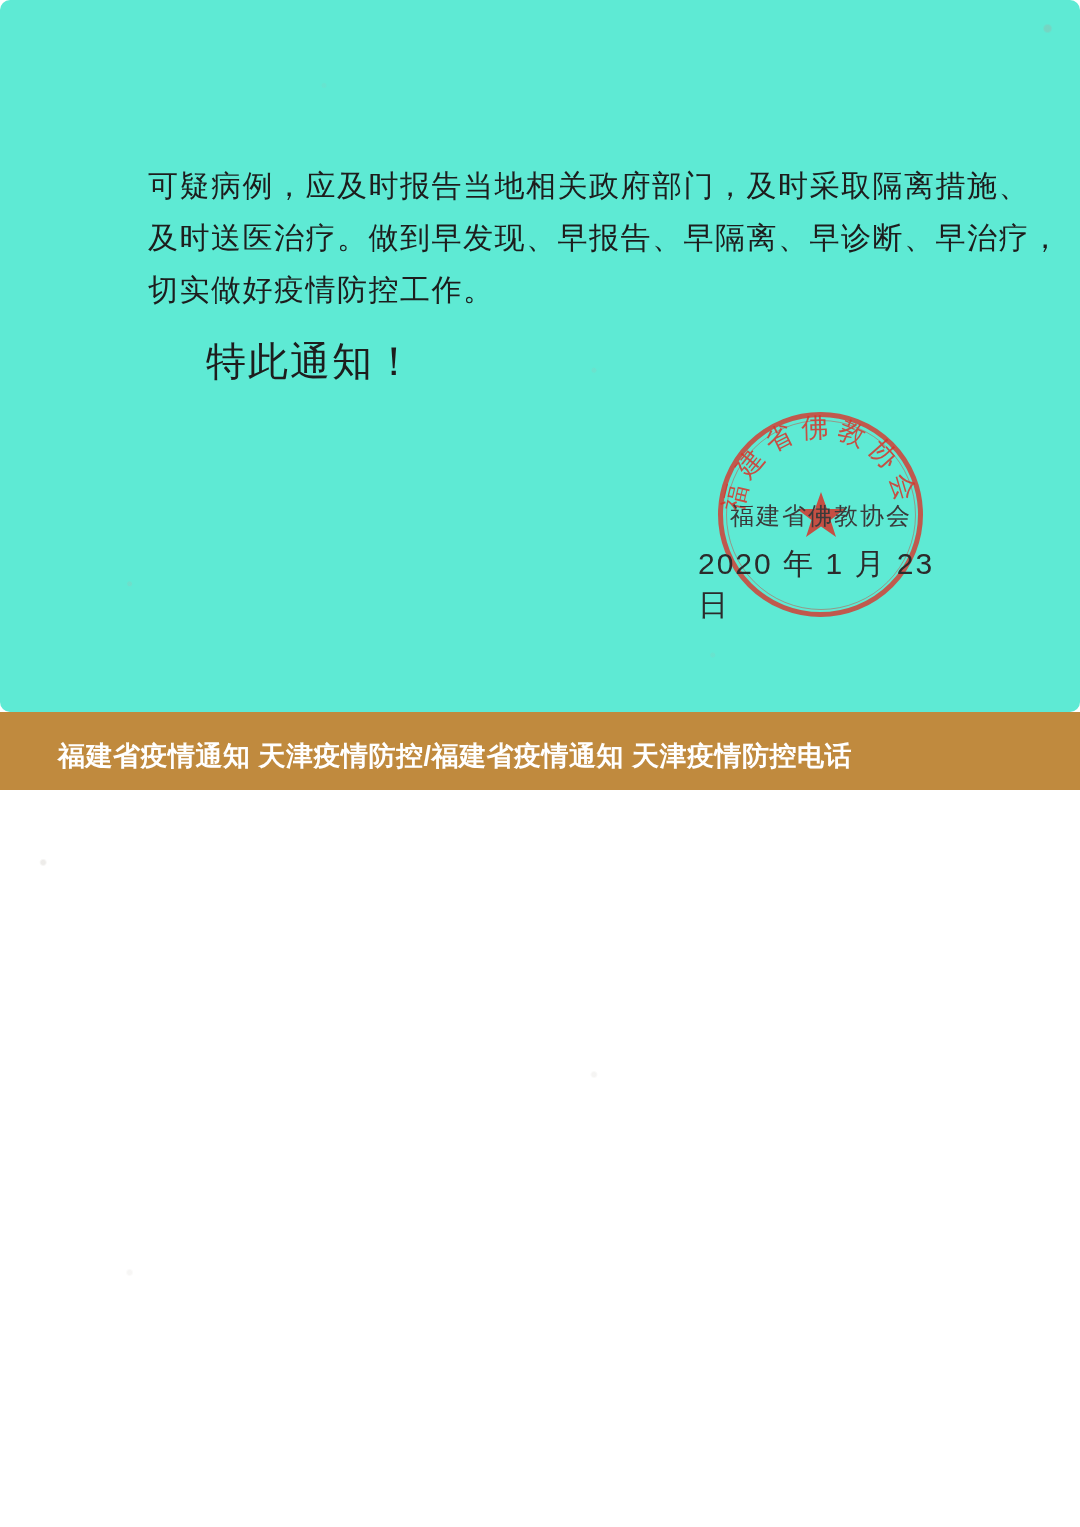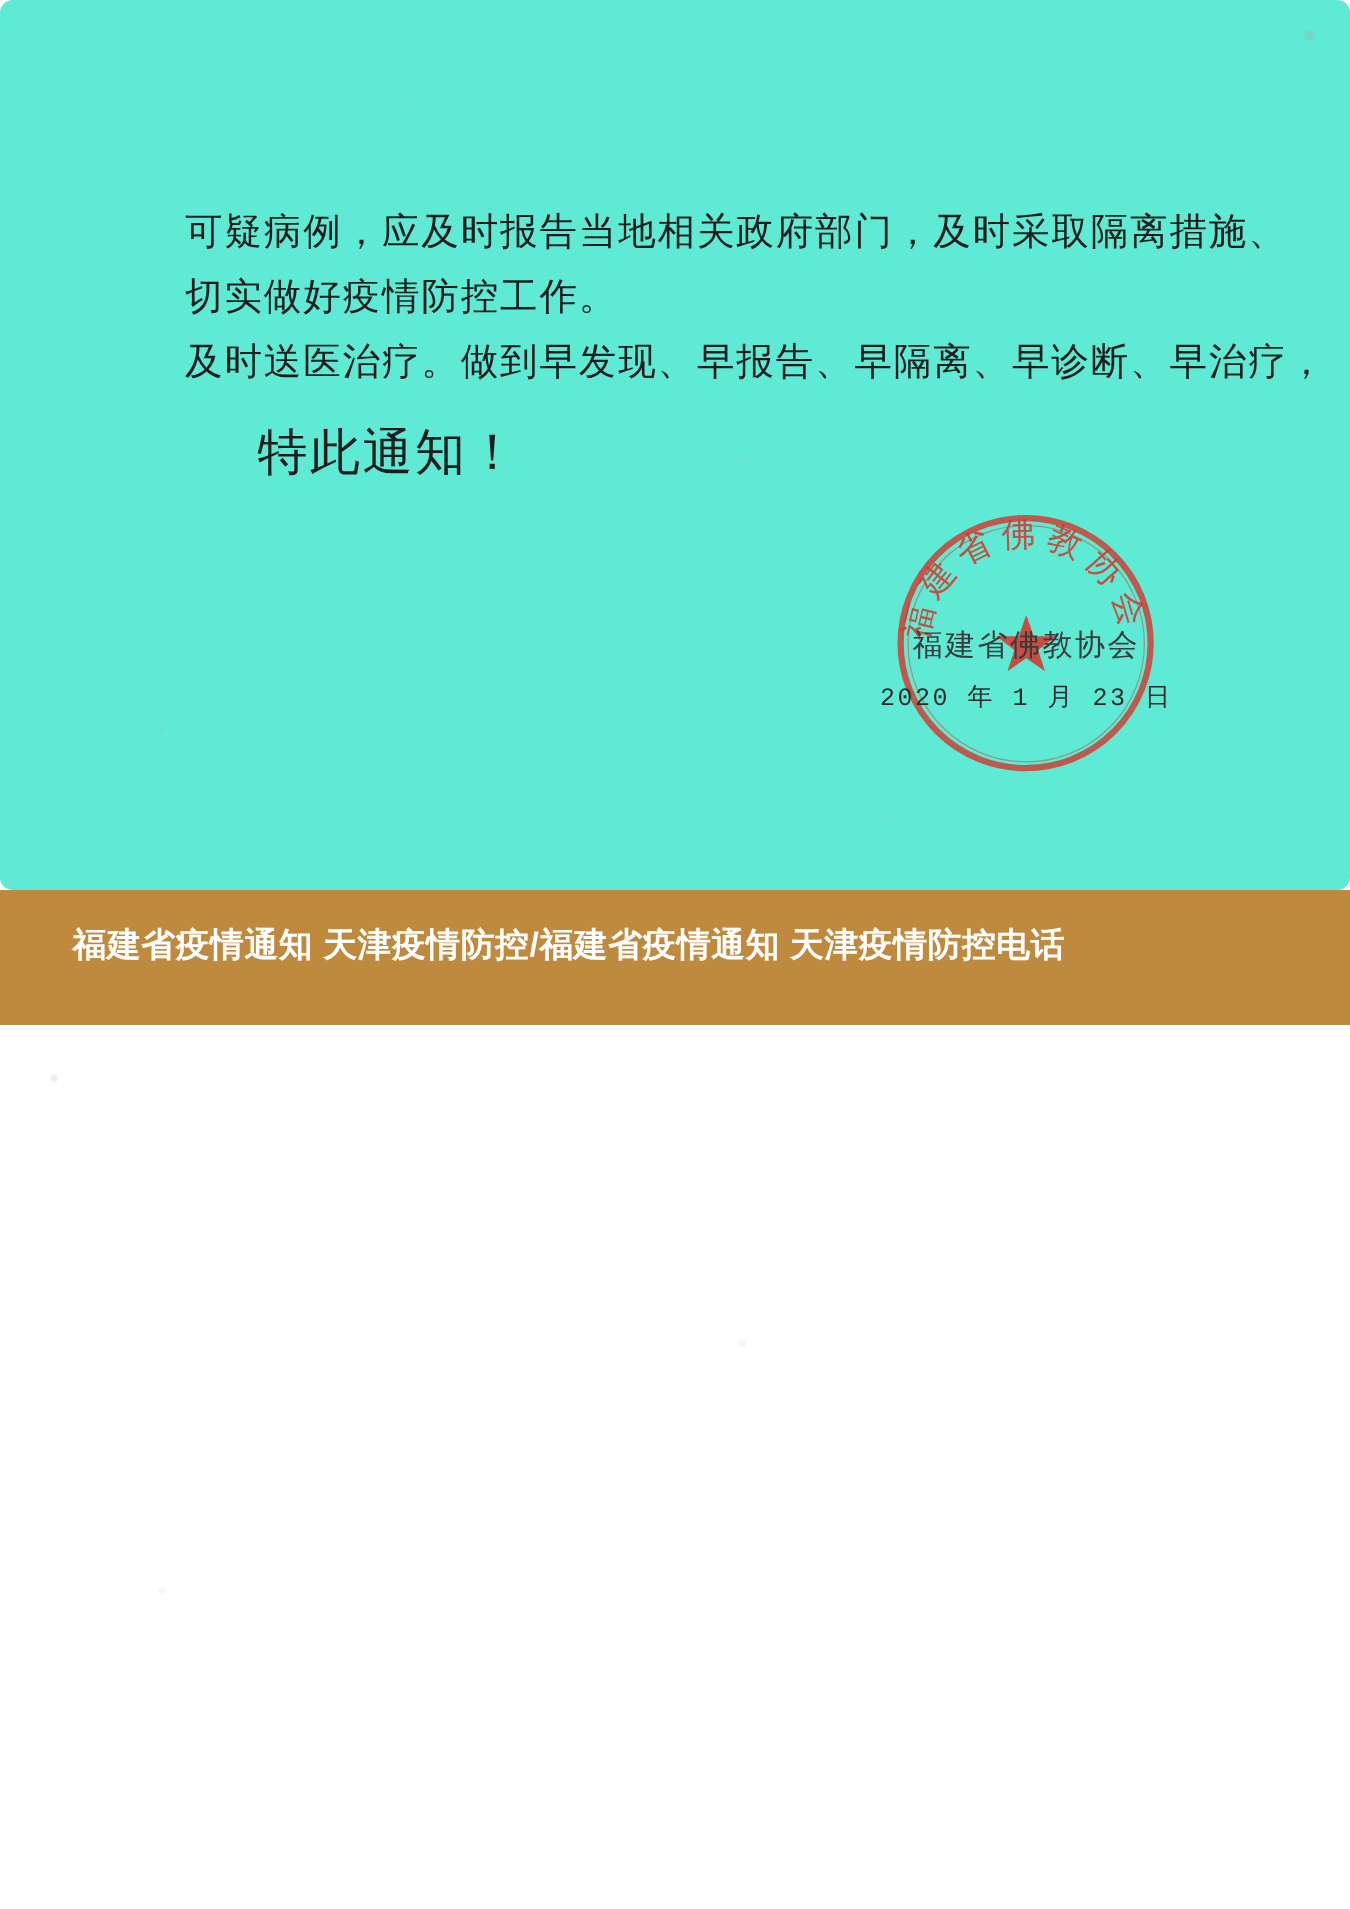--- a/index.html
+++ b/index.html
@@ -120,34 +120,34 @@
     font-family: "Liberation Serif", serif;
     font-size: 24px;
     letter-spacing: 2px;
     color: #3a3a3a;
   }
   .sign-date {
     position: absolute;
     left: 8px;
     top: 132px;
     width: 240px;
-    text-align: right;
-    font-family: Liberation Mono, monospace;
-    font-size: 20px;
+    text-align: left;
+    font-family: Liberation Sans, sans-serif;
+    font-size: 30px;
     letter-spacing: 2px;
     color: #2b2b2b;
   }
 
   
   .caption-bar {
     position: absolute;
     left: 0;
     top: 712px;
     width: 1080px;
-    height: 108px;
+    height: 78px;
     background: #c08a3e;
     box-sizing: border-box;
     padding: 24px 56px 0 58px;
   }
   .caption-text {
     font-family: "Liberation Sans", sans-serif;
     font-weight: bold;
     font-size: 27px;
     line-height: 40px;
     color: #ffffff;
@@ -174,22 +174,22 @@
   }
 </style>
 </head>
 <body>
 
 <div class="doc-scan">
   <div class="scan-noise"></div>
 
   <div class="doc-body">
     <div class="doc-line">可疑病例，应及时报告当地相关政府部门，及时采取隔离措施、</div>
+    <div class="doc-line">及时送医治疗。做到早发现、早报告、早隔离、早诊断、早治疗，</div>
     <div class="doc-line">切实做好疫情防控工作。</div>
-    <div class="doc-line">及时送医治疗。做到早发现、早报告、早隔离、早诊断、早治疗，</div>
     <div class="doc-closing">特此通知！</div>
   </div>
 
   <div class="sign-block">
     <div class="stamp"></div>
     <div class="stamp-inner-ring"></div>
 
     <svg class="stamp-arc" viewBox="0 0 205 205" aria-hidden="true">
       <defs>
         <path id="arcpath" d="M 26,118 A 78,78 0 1 1 179,118" fill="none"></path>

